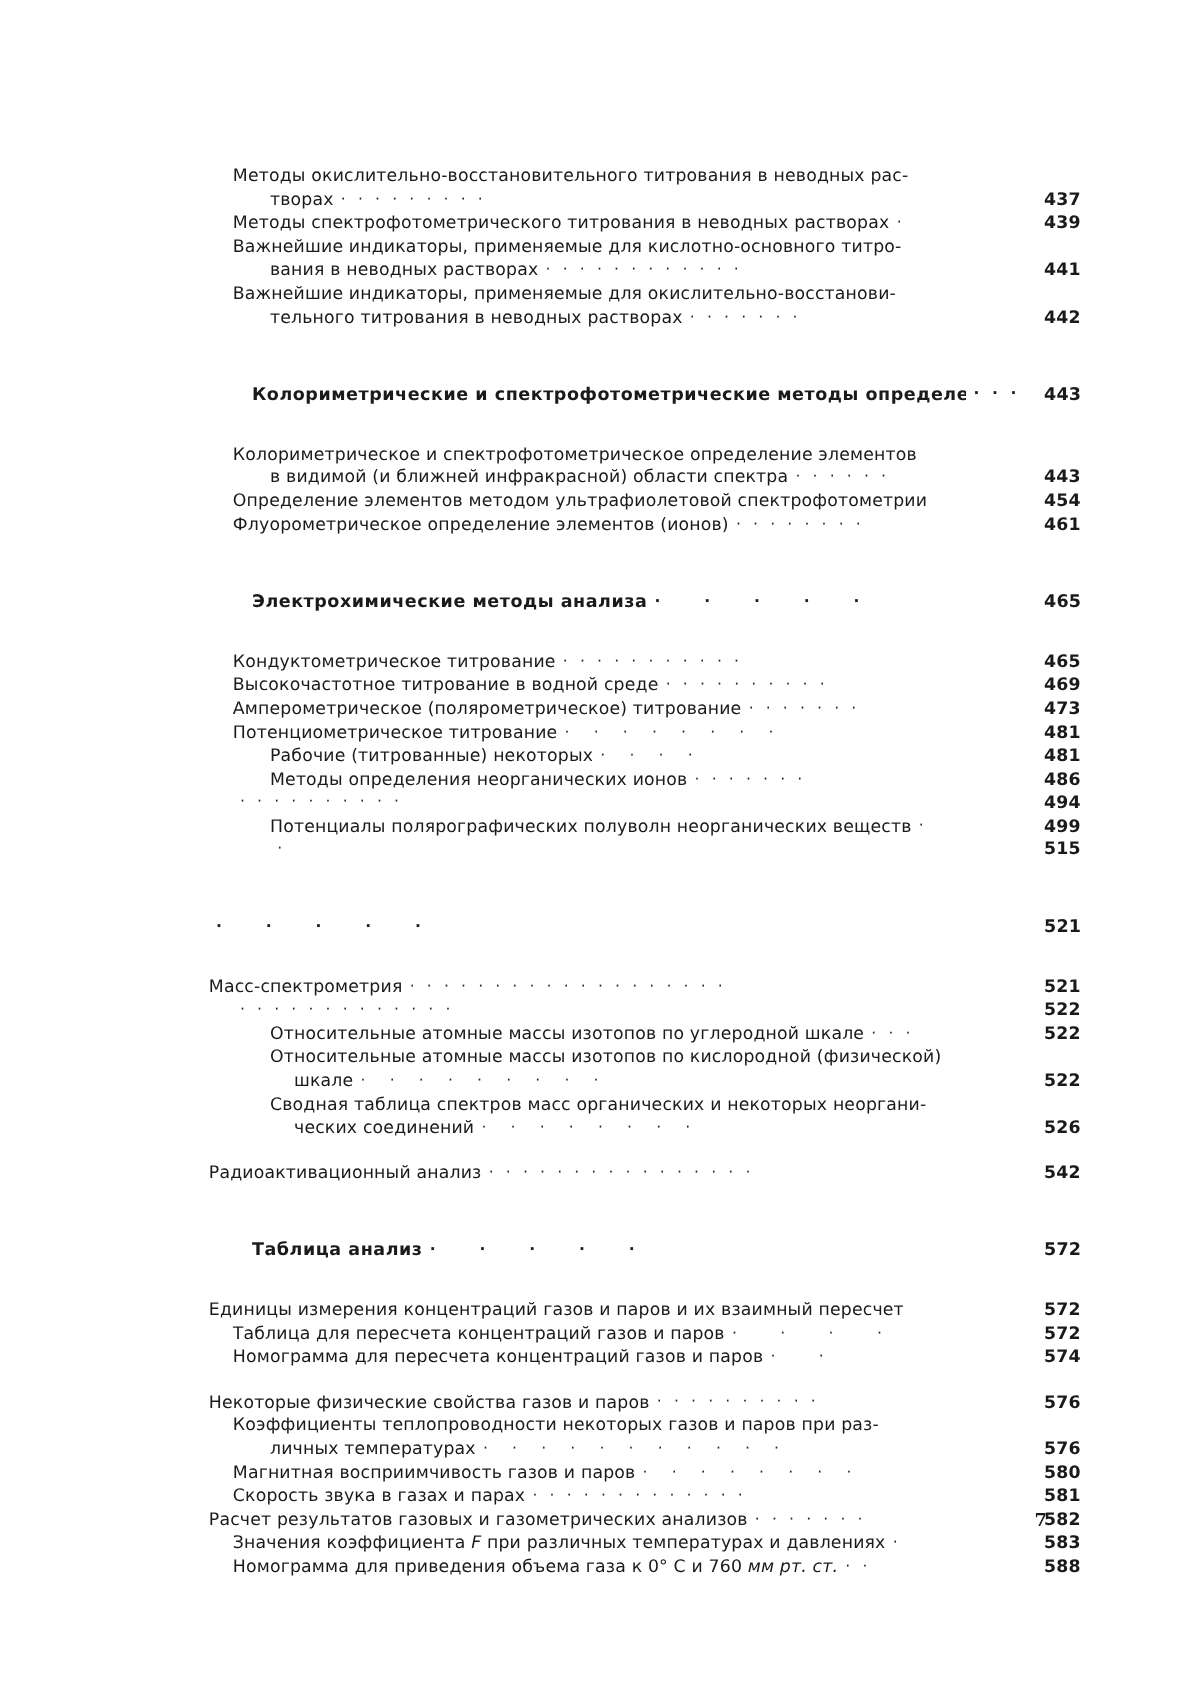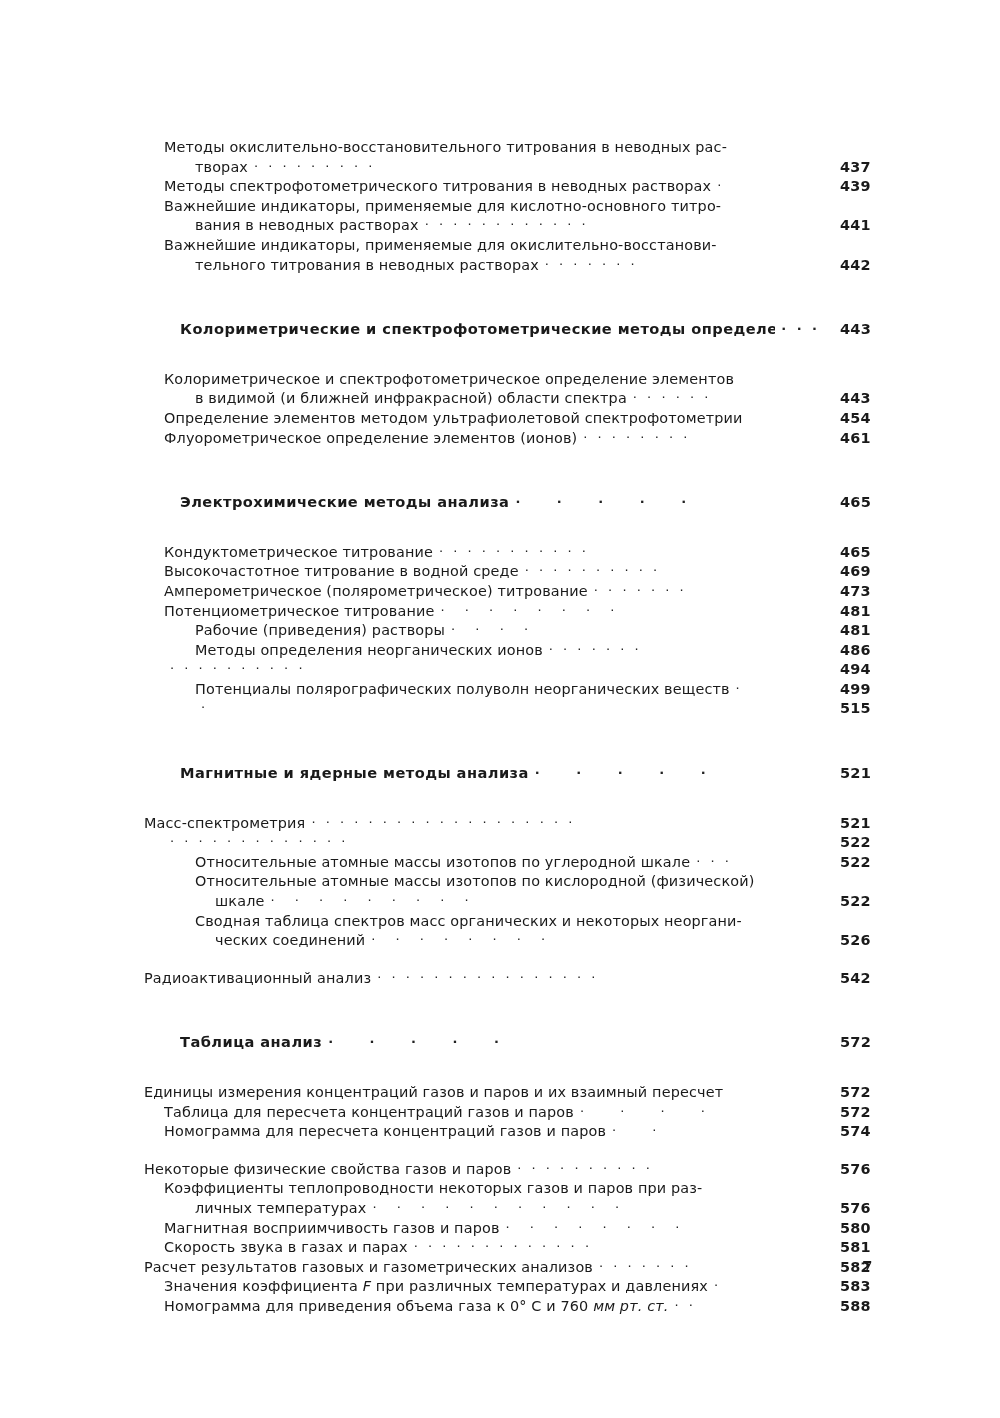--- a/index.html
+++ b/index.html
@@ -21,21 +21,21 @@
     position: absolute;
     left: 0; top: 0;
     width: 1000px;
     height: 1418px;
     background: #ffffff;
   }
 
   
   #toc {
     position: absolute;
-    left: 144px;
+    left: 174px;
     top: 138px;
     width: 726px;
   }
 
   .block {
     margin: 0;
   }
 
   .entry {
     display: flex;
@@ -200,21 +200,21 @@
         <span class="title">Амперометрическое (полярометрическое) титрование</span>
         <span class="leader">· · · · ·   · ·</span>
         <span class="pageno">473</span>
       </div>
       <div class="entry lvl1 sparse">
         <span class="title">Потенциометрическое титрование</span>
         <span class="leader">·  ·  ·  ·  ·      ·  ·  ·</span>
         <span class="pageno">481</span>
       </div>
       <div class="entry lvl2 sparse">
-        <span class="title">Рабочие (приведения) растворы</span>
+        <span class="title">Рабочие (титрованные) некоторых</span>
         <span class="leader">·             ·               ·   ·</span>
         <span class="pageno">481</span>
       </div>
       <div class="entry lvl2">
         <span class="title">Методы определения неорганических ионов</span>
         <span class="leader">· · · · · ·         ·</span>
         <span class="pageno">486</span>
       </div>
       <div class="entry lvl1">
         <span class="leader">·    · · · · ·      ·    · · ·</span>
@@ -228,21 +228,20 @@
       <div class="entry lvl2">
         <span class="leader">·</span>
         <span class="pageno">515</span>
       </div>
     </div>
 
     <div class="gap-lg"></div>
 
     <div class="block">
       <div class="entry section lvl0 vsparse">
-        <span class="title">Магнитные и ядерные методы анализа</span>
         <span class="leader">· · · · ·</span>
         <span class="pageno">521</span>
       </div>
       <div class="gap-md"></div>
       <div class="entry lvl0">
         <span class="title">Масс-спектрометрия</span>
         <span class="leader">· · · · · · · · · ·       · · · · · · · · ·</span>
         <span class="pageno">521</span>
       </div>
       <div class="entry lvl1">

